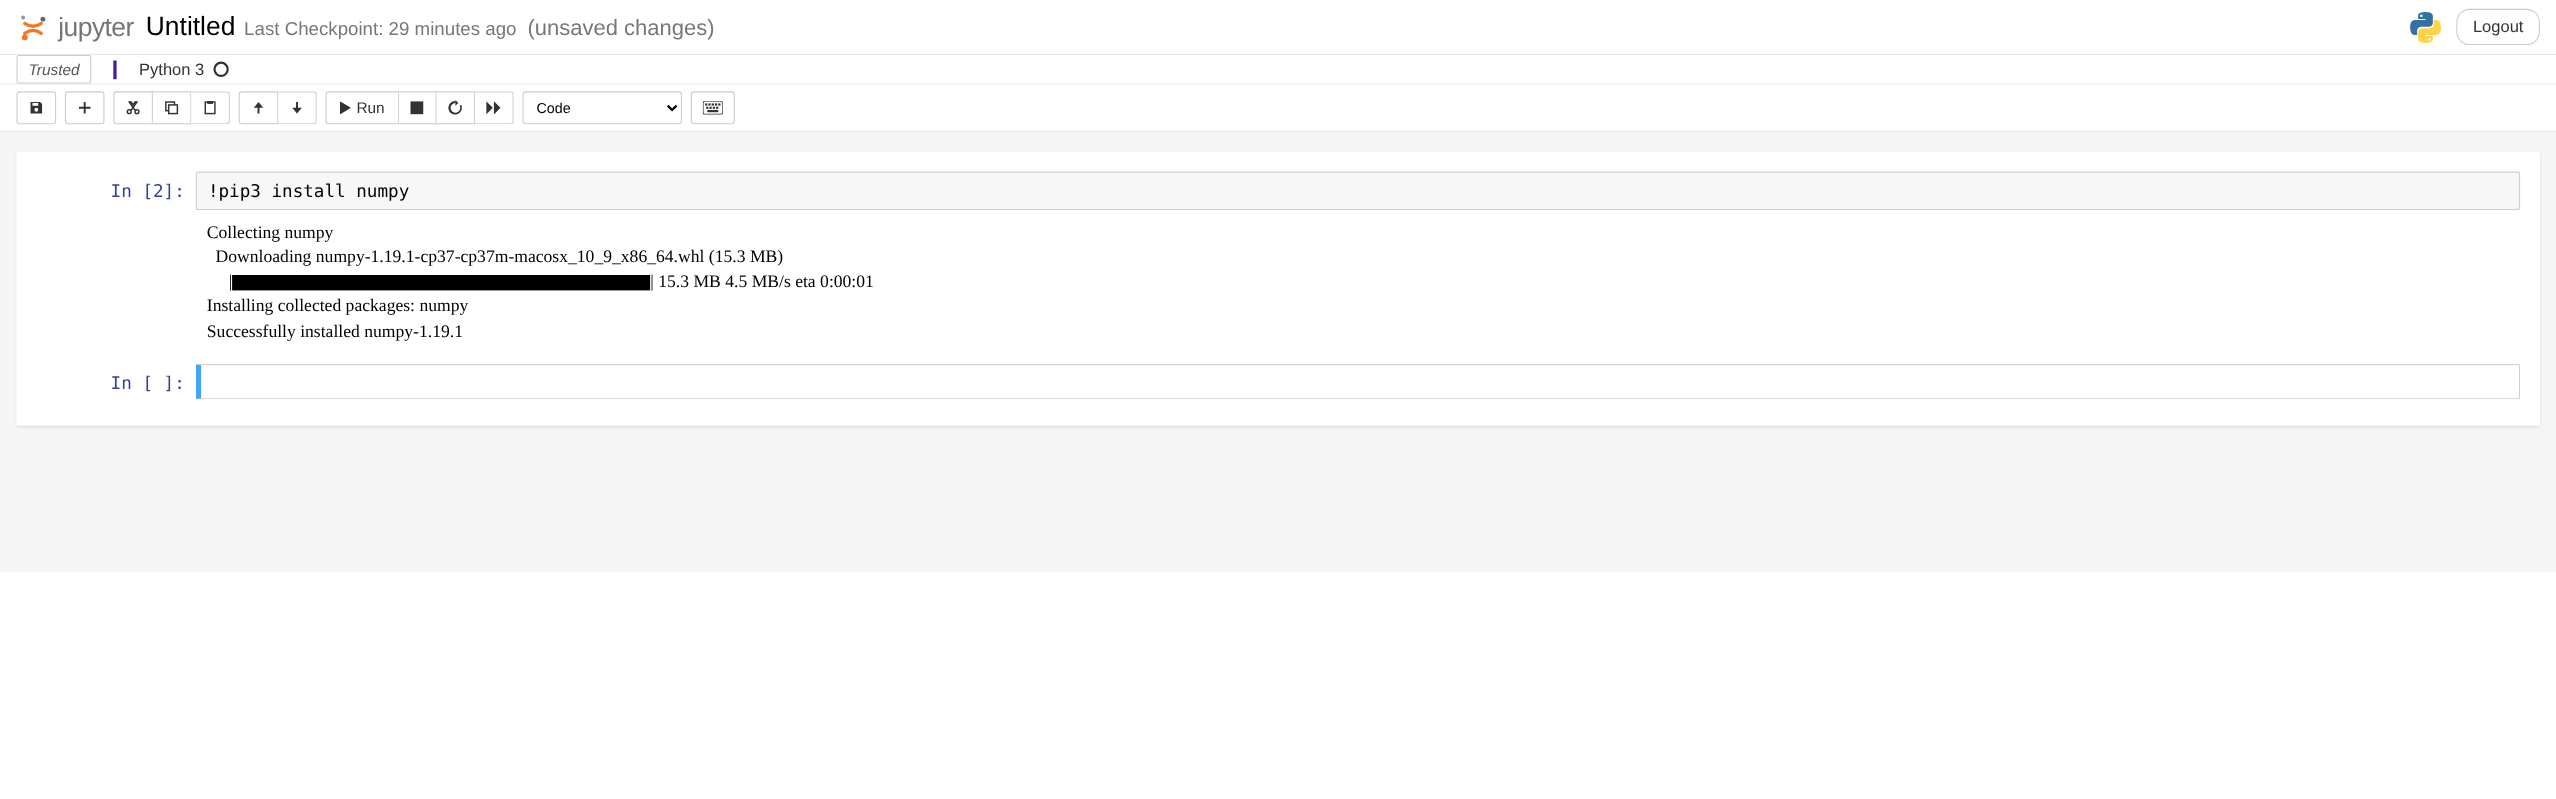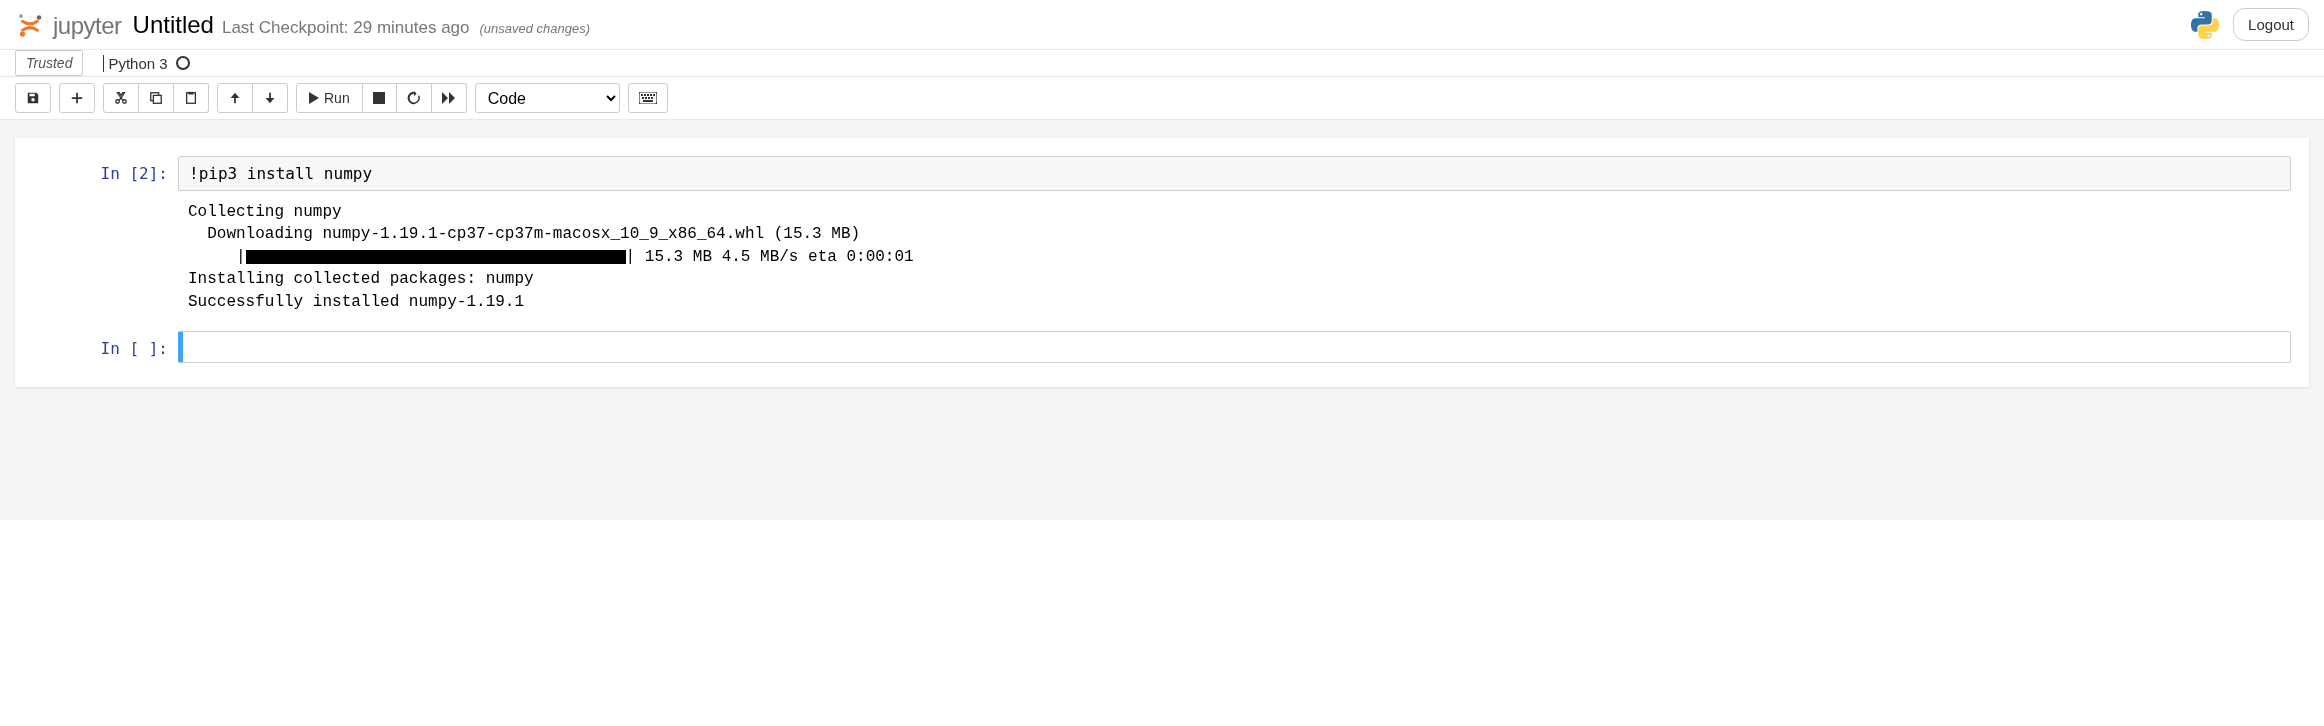--- a/index.html
+++ b/index.html
@@ -42,24 +42,23 @@
       font-size: 24px;
       color: #000;
       font-weight: 400;
       margin-right: 8px;
     }
     .checkpoint {
       font-size: 17px;
       color: #777;
     }
     .unsaved {
-      font-size: 13px;
+      font-size: 20px;
       color: #777;
       margin-left: 10px;
-      font-style: italic;
     }
     .header-right {
       display: flex;
       align-items: center;
       gap: 12px;
     }
     .python-logo {
       width: 32px;
       height: 32px;
     }
@@ -102,22 +101,22 @@
       font-size: 14px;
       color: #555;
       font-style: italic;
     }
     .kernel-name {
       font-size: 15px;
       color: #333;
       display: flex;
       align-items: center;
       gap: 8px;
-      border-left: 1px solid #4c1d95;
-      padding-left: 4px;
+      border-left: 3px solid #4c1d95;
+      padding-left: 20px;
     }
     .kernel-indicator {
       width: 14px;
       height: 14px;
       border: 2px solid #333;
       border-radius: 50%;
     }
     .toolbar {
       display: flex;
       align-items: center;
@@ -158,21 +157,21 @@
       gap: 5px;
       padding: 6px 12px;
     }
     .cell-type-select {
       background: #fff;
       border: 1px solid #ccc;
       border-radius: 3px;
       padding: 5px 8px;
       height: 30px;
       width: 145px;
-      font-size: 16px;
+      font-size: 13px;
       cursor: pointer;
     }
     .notebook-area {
       background: #f5f5f5;
       padding: 18px 0;
       min-height: 400px;
     }
     .notebook-container {
       background: #fff;
       margin: 0 15px;
@@ -212,21 +211,21 @@
     }
     .code-bang {
       color: #000;
     }
     .output-area {
       display: flex;
       margin-bottom: 14px;
     }
     .output-content {
       flex: 1;
-      font-family: Liberation Mono, monospace;
+      font-family: Liberation Serif, serif;
       font-size: 16px;
       white-space: pre;
       padding: 4px 10px;
       line-height: 1.4;
     }
     .progress-bar-text {
       display: inline-block;
       background: #000;
       color: #000;
       width: 380px;

